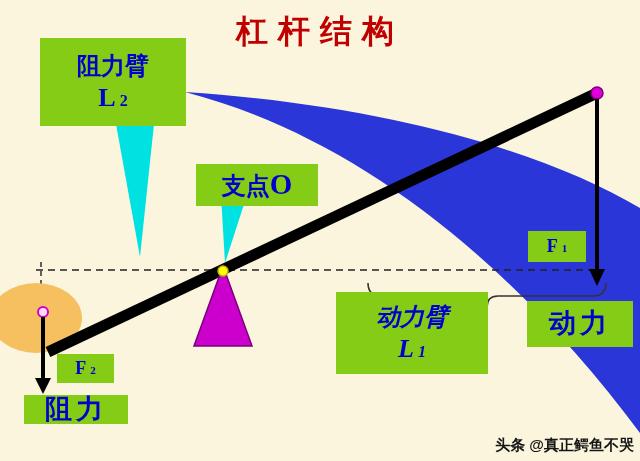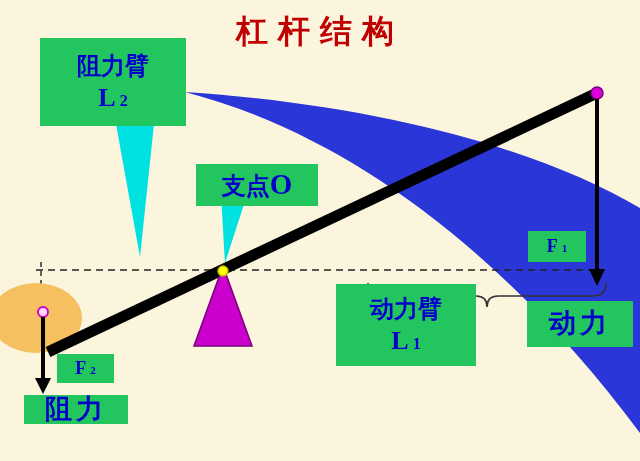--- a/index.html
+++ b/index.html
@@ -1,21 +1,21 @@
 <!DOCTYPE html>
 <html><head>
 <meta charset="utf-8">
 <style>
   html,body{margin:0;padding:0;}
   body{width:640px;height:461px;font-family:"Liberation Sans",sans-serif;}
   .slide{position:relative;width:640px;height:461px;background:#FBF5DE;overflow:hidden;}
   .shape-layer{position:absolute;left:0;top:0;width:640px;height:461px;}
   .slide-title{position:absolute;left:0;top:10px;width:100%;text-align:center;
     font-size:32px;font-weight:bold;color:#C00000;letter-spacing:10px;}
-  .label-box{position:absolute;background:#22c55e;color:#0000CC;font-weight:bold;
+  .label-box{position:absolute;background:#84cc16;color:#0000CC;font-weight:bold;
     display:flex;flex-direction:column;align-items:center;justify-content:center;
     text-align:right;line-height:1.3;}
   .label-row{display:flex;align-items:baseline;justify-content:center;}
   .serif{font-family:"Liberation Serif",serif;}
   .cjk{font-size:24px;}
   .sym{font-size:26px;}
   .fsym{font-size:18px;}
   .big{font-size:27px;letter-spacing:4px;}
   .osym{font-size:29px;}
   sub{font-size:0.62em;margin-left:4px;font-weight:bold;}
@@ -76,21 +76,21 @@
     </div>
   </div>
 
   <div class="label-box" style="left:528px;top:231px;width:58px;height:31px;">
     <div class="label-row serif fsym">
       <span>F</span>
         <sub>1</sub>
     </div>
   </div>
 
-  <div class="label-box" style="left:336px;top:284px;width:140px;height:82px;">
+  <div class="label-box" style="left:336px;top:292px;width:152px;height:82px;font-style:italic;">
     <div class="cjk">动力臂</div>
     <div class="label-row sym serif">
       <span>L</span>
         <sub>1</sub>
     </div>
   </div>
 
   <div class="label-box" style="left:527px;top:301px;width:106px;height:46px;">
     <div class="big">动力</div>
   </div>
@@ -99,14 +99,15 @@
     <div class="label-row serif fsym">
       <span>F</span>
         <sub>2</sub>
     </div>
   </div>
 
   <div class="label-box" style="left:24px;top:395px;width:104px;height:29px;">
     <div class="big">阻力</div>
   </div>
 
+  <div class="watermark">头条 @真正鳄鱼不哭</div>
 
 </div>
 
 </body></html>

